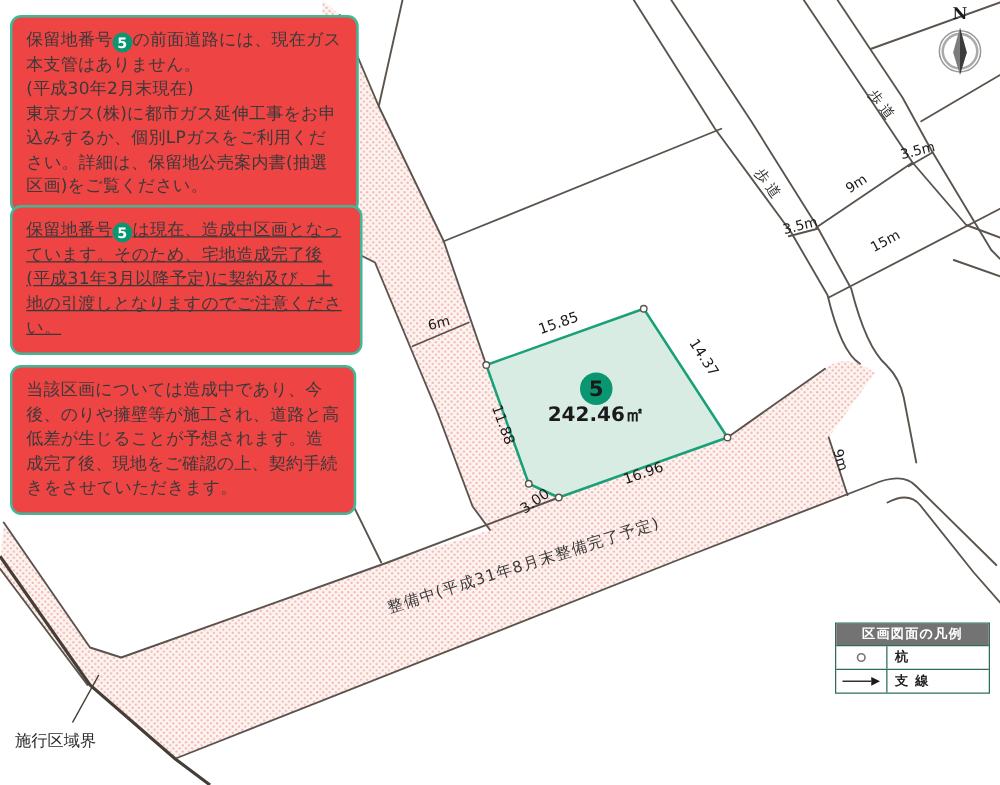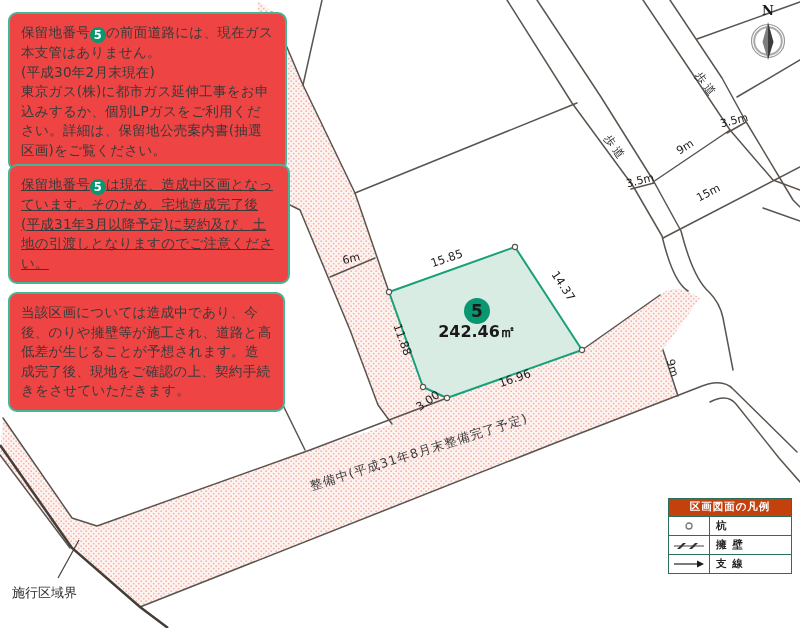--- a/index.html
+++ b/index.html
@@ -8,21 +8,21 @@
   #mapsvg{position:absolute;left:0;top:0;}
   .note{position:absolute;background:#ef4444;border:2px solid #43b795;border-radius:9px;
         padding:9px 11px;font-size:13.6px;line-height:1.44;color:#3a3a3a;
         letter-spacing:0.2px;box-sizing:border-box;}
   .note .body{white-space:pre-line;}
   .numchip{display:inline-block;width:16px;height:16px;border-radius:50%;background:#0a9670;
         color:#fff;font-size:11.5px;font-weight:bold;text-align:center;line-height:16px;
         vertical-align:-2px;}
   .legend{position:absolute;left:668px;top:498px;width:124px;background:#fff;
         border:1.4px solid #2d6e5b;box-sizing:border-box;font-size:10.5px;color:#222;}
-  .legend .title{background:#c2410c;color:#fff;font-weight:bold;text-align:center;
+  .legend .title{background:#737373;color:#fff;font-weight:bold;text-align:center;
         padding:1px 0 2px;letter-spacing:1px;font-size:10.5px;}
   .legend .row{display:flex;align-items:center;border-top:1px solid #2d6e5b;height:18px;}
   .legend .sym{width:40px;display:flex;justify-content:center;align-items:center;
         border-right:1px solid #2d6e5b;height:100%;}
   .legend .lab{flex:1;padding-left:6px;font-weight:bold;letter-spacing:1px;}
   svg text{fill:#1a1a1a;}
   .dim{font-size:11.5px;}
   .rw{font-size:11px;}
   .hodo{font-size:11.5px;letter-spacing:3px;fill:#2a2a2a;}
   .seibi{font-size:12.5px;fill:#3a3a3a;letter-spacing:1px;}
@@ -145,30 +145,20 @@
     <div class="row">
       <span class="sym">
         <svg width="34" height="14">
             <circle cx="17" cy="7" r="3" fill="#fff" stroke="#777" stroke-width="1.3"></circle>
           </svg>
       </span>
       <span class="lab">杭</span>
     </div>
 
 
-    <div class="row">
-      <span class="sym">
-        <svg width="34" height="14">
-          <path d="M2,8 L32,8" stroke="#444" stroke-width="1"></path>
-          <polygon points="5,11 11,5 14,5 8,11" fill="#333"></polygon>
-          <polygon points="17,11 23,5 26,5 20,11" fill="#333"></polygon>
-        </svg>
-      </span>
-      <span class="lab">擁 壁</span>
-    </div>
 
 
 
     <div class="row">
       <span class="sym">
         <svg width="34" height="14">
           <path d="M2,7 L25,7" stroke="#333" stroke-width="1.3"></path>
           <polygon points="25,3.5 32,7 25,10.5" fill="#1a1a1a"></polygon>
         </svg>
       </span>

